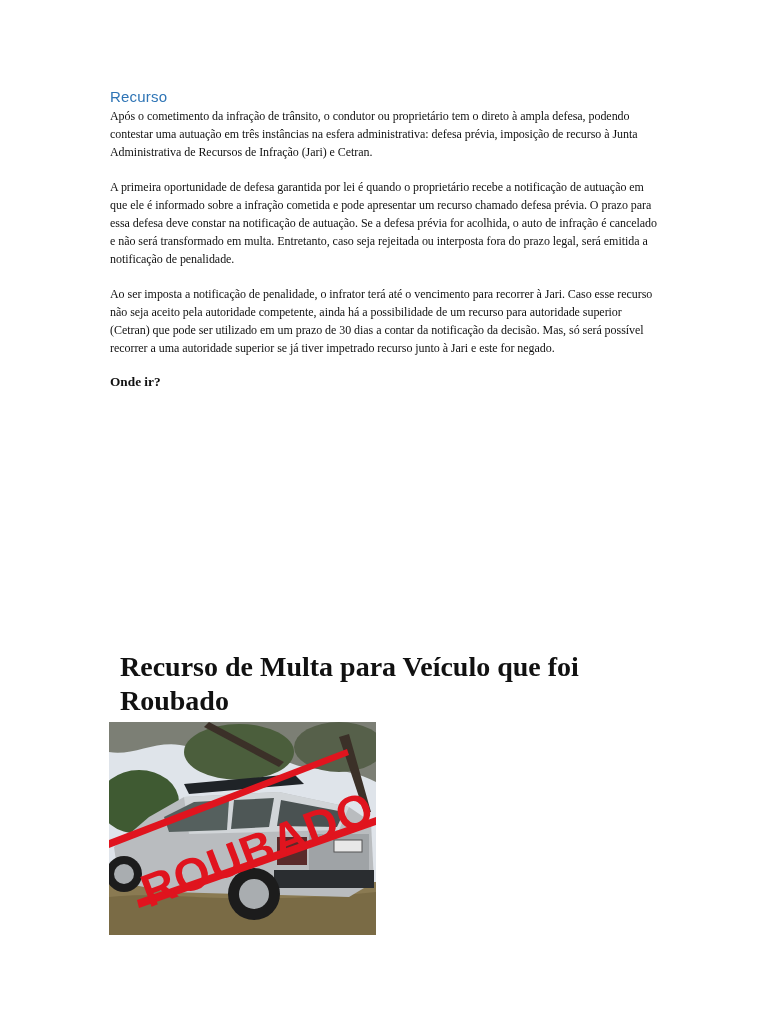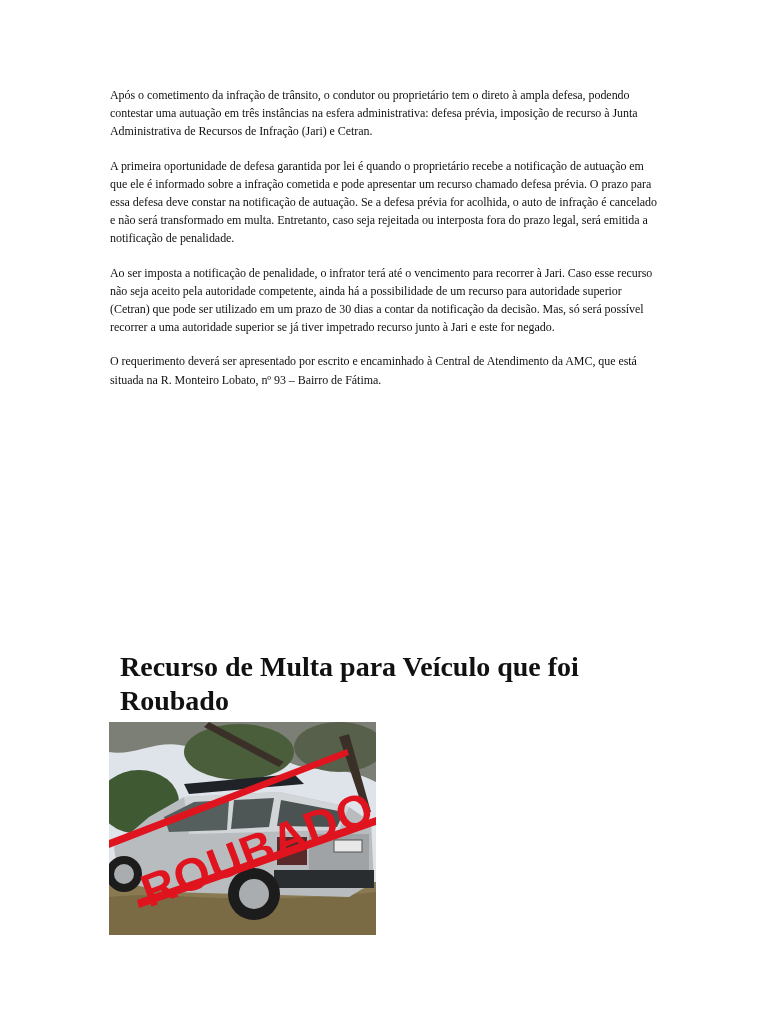--- a/index.html
+++ b/index.html
@@ -65,24 +65,25 @@
       height: 213px;
       overflow: hidden;
       background: #c9cfd4;
     }
     .photo svg { display: block; }
   </style>
 </head>
 <body>
 
 <div class="page">
+  <h2 class="section-heading">Recurso</h2>
   <p class="para first">Após o cometimento da infração de trânsito, o condutor ou proprietário tem o direto à ampla defesa, podendo contestar uma autuação em três instâncias na esfera administrativa: defesa prévia, imposição de recurso à Junta Administrativa de Recursos de Infração (Jari) e Cetran.</p>
   <p class="para">A primeira oportunidade de defesa garantida por lei é quando o proprietário recebe a notificação de autuação em que ele é informado sobre a infração cometida e pode apresentar um recurso chamado defesa prévia. O prazo para essa defesa deve constar na notificação de autuação. Se a defesa prévia for acolhida, o auto de infração é cancelado e não será transformado em multa. Entretanto, caso seja rejeitada ou interposta fora do prazo legal, será emitida a notificação de penalidade.</p>
   <p class="para">Ao ser imposta a notificação de penalidade, o infrator terá até o vencimento para recorrer à Jari. Caso esse recurso não seja aceito pela autoridade competente, ainda há a possibilidade de um recurso para autoridade superior (Cetran) que pode ser utilizado em um prazo de 30 dias a contar da notificação da decisão. Mas, só será possível recorrer a uma autoridade superior se já tiver impetrado recurso junto à Jari e este for negado.</p>
-  <p class="para">O requerimento deverá ser apresentado por escrito e encaminhado à Central de Atendimento da AMC, que está situada na R. Monteiro Lobato, nº 93 – Bairro de Fátima.</p>
+  <p class="subheading">Onde ir?</p>
 </div>
 
 <h1 class="big-title">Recurso de Multa para Veículo que foi Roubado</h1>
 
 <div class="photo">
   <svg width="267" height="213" viewBox="0 0 267 213" xmlns="http://www.w3.org/2000/svg">
 
     <rect x="0" y="0" width="267" height="213" fill="#dfe4ea"></rect>
 
     <path d="M0 0 L267 0 L267 60 C230 40 200 55 170 35 C140 20 110 40 80 25 C50 15 25 35 0 30 Z" fill="#5b5e4e" opacity="0.75"></path>

